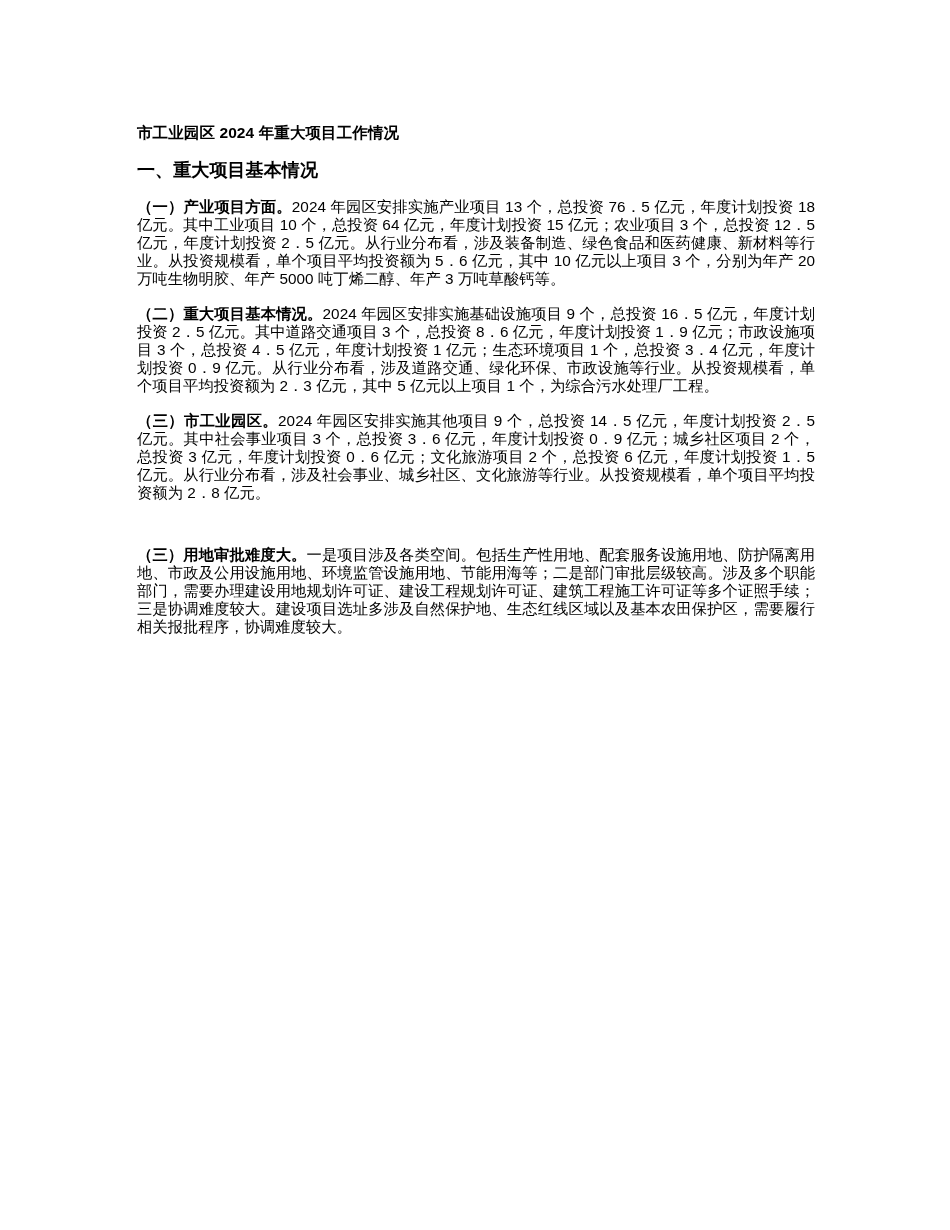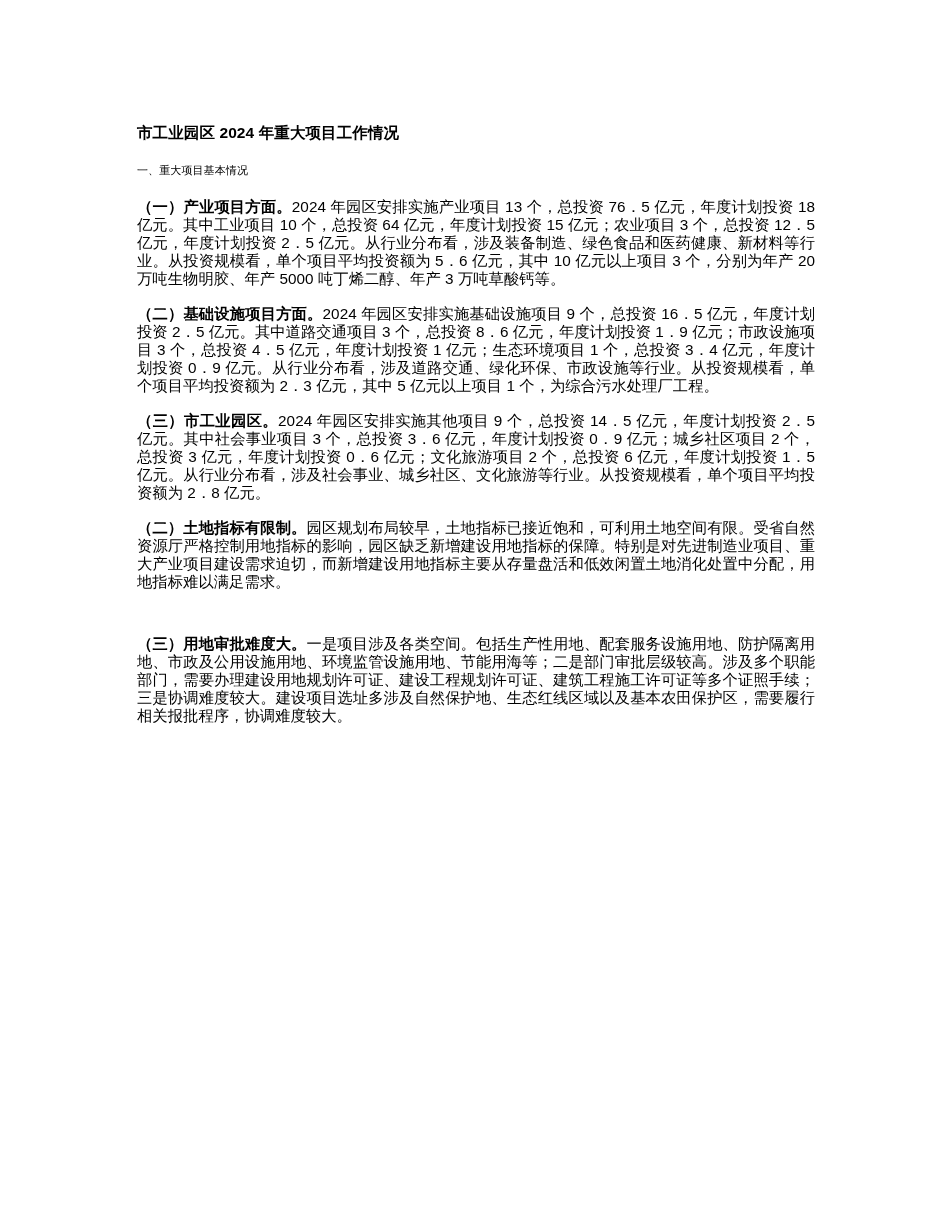--- a/index.html
+++ b/index.html
@@ -24,22 +24,22 @@
   }
   .doc-title {
     font-size: 15.5px;
     font-weight: bold;
     line-height: 21.6px;
     margin: 0 0 16px 0;
     letter-spacing: 0.1px;
     white-space: nowrap;
   }
   .section-heading {
-    font-size: 11px;
-    font-weight: normal;
+    font-size: 18px;
+    font-weight: bold;
     line-height: 21.6px;
     margin: 0 0 17px 0;
     letter-spacing: 0.1px;
   }
   .para {
     font-size: 15.3px;
     line-height: 18px;
     margin: 0 0 17px 0;
     text-align: justify;
     text-justify: inter-character;
@@ -64,30 +64,27 @@
 
   <h1 class="doc-title">市工业园区 2024 年重大项目工作情况</h1>
 
   <h2 class="section-heading">一、重大项目基本情况</h2>
 
   <p class="para">
     <span class="lead">（一）产业项目方面。</span><span class="body-text">2024 年园区安排实施产业项目 13 个，总投资 76．5 亿元，年度计划投资 18 亿元。其中工业项目 10 个，总投资 64 亿元，年度计划投资 15 亿元；农业项目 3 个，总投资 12．5 亿元，年度计划投资 2．5 亿元。从行业分布看，涉及装备制造、绿色食品和医药健康、新材料等行业。从投资规模看，单个项目平均投资额为 5．6 亿元，其中 10 亿元以上项目 3 个，分别为年产 20 万吨生物明胶、年产 5000 吨丁烯二醇、年产 3 万吨草酸钙等。</span>
   </p>
 
   <p class="para">
-    <span class="lead">（二）基础设施项目方面。</span><span class="body-text">2024 年园区安排实施基础设施项目 9 个，总投资 16．5 亿元，年度计划投资 2．5 亿元。其中道路交通项目 3 个，总投资 8．6 亿元，年度计划投资 1．9 亿元；市政设施项目 3 个，总投资 4．5 亿元，年度计划投资 1 亿元；生态环境项目 1 个，总投资 3．4 亿元，年度计划投资 0．9 亿元。从行业分布看，涉及道路交通、绿化环保、市政设施等行业。从投资规模看，单个项目平均投资额为 2．3 亿元，其中 5 亿元以上项目 1 个，为综合污水处理厂工程。</span>
+    <span class="lead">（二）重大项目基本情况。</span><span class="body-text">2024 年园区安排实施基础设施项目 9 个，总投资 16．5 亿元，年度计划投资 2．5 亿元。其中道路交通项目 3 个，总投资 8．6 亿元，年度计划投资 1．9 亿元；市政设施项目 3 个，总投资 4．5 亿元，年度计划投资 1 亿元；生态环境项目 1 个，总投资 3．4 亿元，年度计划投资 0．9 亿元。从行业分布看，涉及道路交通、绿化环保、市政设施等行业。从投资规模看，单个项目平均投资额为 2．3 亿元，其中 5 亿元以上项目 1 个，为综合污水处理厂工程。</span>
   </p>
 
   <p class="para">
     <span class="lead">（三）市工业园区。</span><span class="body-text">2024 年园区安排实施其他项目 9 个，总投资 14．5 亿元，年度计划投资 2．5 亿元。其中社会事业项目 3 个，总投资 3．6 亿元，年度计划投资 0．9 亿元；城乡社区项目 2 个，总投资 3 亿元，年度计划投资 0．6 亿元；文化旅游项目 2 个，总投资 6 亿元，年度计划投资 1．5 亿元。从行业分布看，涉及社会事业、城乡社区、文化旅游等行业。从投资规模看，单个项目平均投资额为 2．8 亿元。</span>
   </p>
 
 
 
-  <p class="para">
-    <span class="lead">（二）土地指标有限制。</span><span class="body-text">园区规划布局较早，土地指标已接近饱和，可利用土地空间有限。受省自然资源厅严格控制用地指标的影响，园区缺乏新增建设用地指标的保障。特别是对先进制造业项目、重大产业项目建设需求迫切，而新增建设用地指标主要从存量盘活和低效闲置土地消化处置中分配，用地指标难以满足需求。</span>
-  </p>
 
   <p class="para">
     <span class="lead">（三）用地审批难度大。</span><span class="body-text">一是项目涉及各类空间。包括生产性用地、配套服务设施用地、防护隔离用地、市政及公用设施用地、环境监管设施用地、节能用海等；二是部门审批层级较高。涉及多个职能部门，需要办理建设用地规划许可证、建设工程规划许可证、建筑工程施工许可证等多个证照手续；三是协调难度较大。建设项目选址多涉及自然保护地、生态红线区域以及基本农田保护区，需要履行相关报批程序，协调难度较大。</span>
   </p>
 
 </div>
 
 </body></html>

